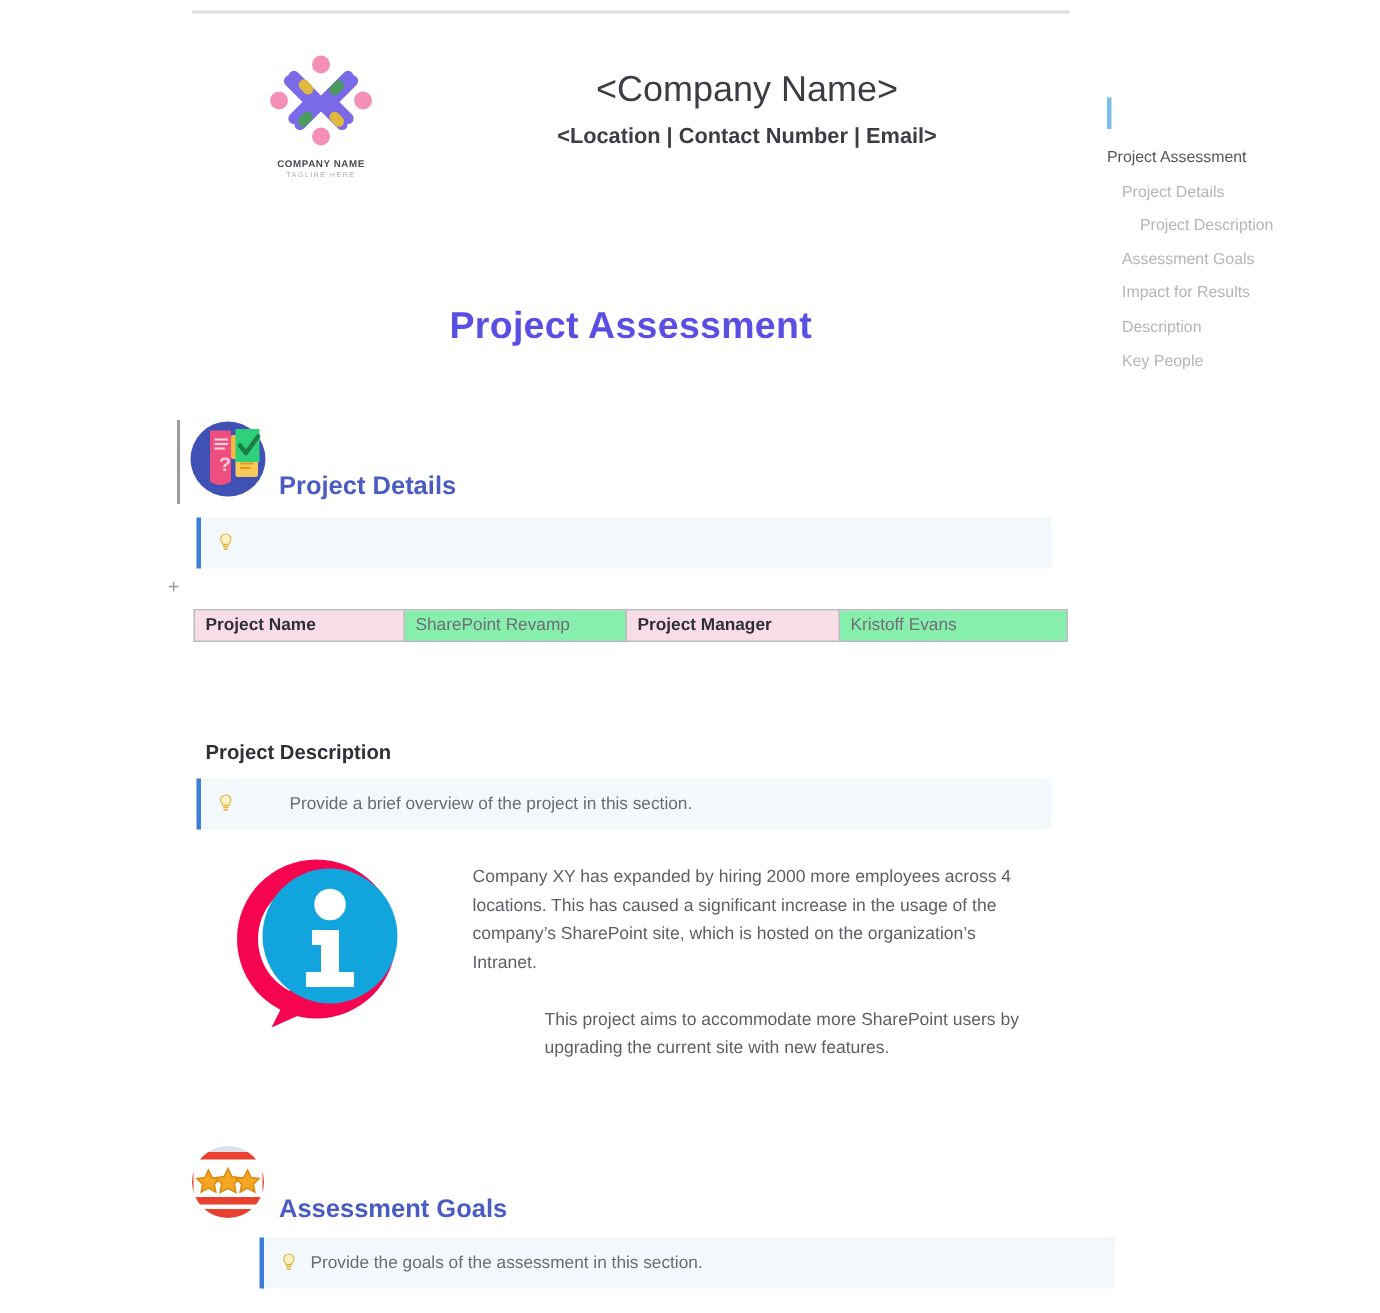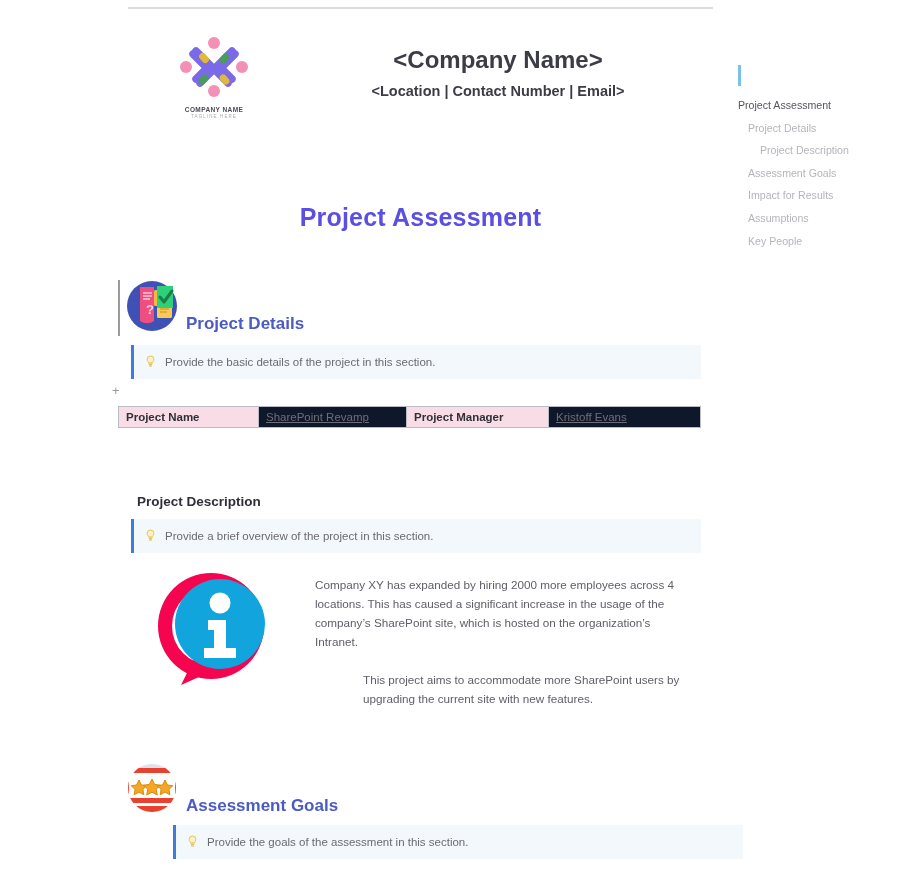--- a/index.html
+++ b/index.html
@@ -31,21 +31,21 @@
     font-size: 6.5px; font-weight: bold; color: #4a4a55;
     letter-spacing: .4px; margin-top: -2px;
   }
   .logo-tag {
     font-size: 4.5px; color: #a9a9b4; letter-spacing: 1.1px; margin-top: 1px;
   }
   .company-block {
     position: absolute; left: 170px; top: 16px; width: 400px; text-align: center;
   }
   .company-name {
-    font-size: 24px; color: #3c3c46; font-weight: 700; line-height: 1.15;
+    font-size: 24px; color: #3c3c46; font-weight: 400; line-height: 1.15;
     white-space: nowrap;
   }
   .company-contact {
     font-size: 14.5px; color: #3c3c46; font-weight: 600; margin-top: 9px;
     white-space: nowrap;
   }
 
   
   .doc-title {
     position: absolute; left: 128px; top: 203px; width: 585px;
@@ -84,21 +84,21 @@
   .details-table {
     position: absolute; border-collapse: collapse; table-layout: fixed;
   }
   .details-table td {
     border: 1px solid #b9bcc4; height: 21px; padding: 1px 7px;
     font-size: 11.5px; vertical-align: middle;
   }
   .details-table td.lbl {
     background: #f8dde6; color: #2f2f38; font-weight: bold;
   }
-  .details-table td.val { background: #0f172a; color: #6e6e77; text-decoration: underline; }
+  .details-table td.val { background: #86efac; color: #6e6e77; }
 
   
   .sub-head {
     position: absolute; font-size: 13.5px; font-weight: bold; color: #2f2f3a;
   }
 
   
   .info-icon-wrap { position: absolute; }
   .body-para {
     position: absolute; font-size: 11.7px; color: #5e5e68; line-height: 1.62;
@@ -187,45 +187,44 @@
     </svg>
     <div class="sec-title" style="left:68px; top:36px;">Project Details</div>
   </div>
 
   <div class="hint" style="left:131px; top:345px; width:570px;">
     <svg class="bulb" viewBox="0 0 11 14">
       <path d="M5.5 1 a3.4 3.4 0 0 1 3.4 3.4 c0 1.6 -1.2 2.4 -1.5 3.5 h-3.8 c-.3 -1.1 -1.5 -1.9 -1.5 -3.5 A3.4 3.4 0 0 1 5.5 1 z" fill="#fdf1c9" stroke="#e0b93c" stroke-width=".8"></path>
       <rect x="3.7" y="8.6" width="3.6" height="1.2" fill="#e0b93c"></rect>
       <rect x="4.1" y="10.4" width="2.8" height="1.1" fill="#e0b93c"></rect>
     </svg>
-    <span class="hint-text">Provide the basic details of the project in this section.</span>
   </div>
 
   <div class="add-handle" style="left:112px; top:384px;">+</div>
 
-  <table class="details-table" style="left:118px; top:406px; width:582px;">
+  <table class="details-table" style="left:129px; top:406px; width:582px;">
     <colgroup>
       <col style="width:140px">
         <col style="width:148px">
         <col style="width:142px">
         <col style="width:152px">
     </colgroup>
     <tbody>
       <tr>
         <td class="lbl">Project Name</td>
         <td class="val">SharePoint Revamp</td>
         <td class="lbl">Project Manager</td>
         <td class="val">Kristoff Evans</td>
       </tr>
     </tbody>
   </table>
 
   <div class="sub-head" style="left:137px; top:494px;">Project Description</div>
 
-  <div class="hint" style="left:131px; top:519px; width:570px;">
+  <div class="hint" style="left:131px; top:519px; width:570px;gap:28px;">
     <svg class="bulb" viewBox="0 0 11 14">
       <path d="M5.5 1 a3.4 3.4 0 0 1 3.4 3.4 c0 1.6 -1.2 2.4 -1.5 3.5 h-3.8 c-.3 -1.1 -1.5 -1.9 -1.5 -3.5 A3.4 3.4 0 0 1 5.5 1 z" fill="#fdf1c9" stroke="#e0b93c" stroke-width=".8"></path>
       <rect x="3.7" y="8.6" width="3.6" height="1.2" fill="#e0b93c"></rect>
       <rect x="4.1" y="10.4" width="2.8" height="1.1" fill="#e0b93c"></rect>
     </svg>
     <span class="hint-text">Provide a brief overview of the project in this section.</span>
   </div>
 
   <div class="info-icon-wrap" style="left:148px; top:563px;">
     <svg width="126" height="126" viewBox="0 0 126 126">
@@ -276,18 +275,18 @@
   </div>
 
   <div class="nav-pane">
     <div class="nav-caret"></div>
     <div class="nav-list" id="nav-list">
         <div class="nav-item lvl0">Project Assessment</div>
         <div class="nav-item lvl1">Project Details</div>
         <div class="nav-item lvl2">Project Description</div>
         <div class="nav-item lvl1">Assessment Goals</div>
         <div class="nav-item lvl1">Impact for Results</div>
-        <div class="nav-item lvl1">Assumptions</div>
+        <div class="nav-item lvl1">Description</div>
         <div class="nav-item lvl1">Key People</div>
       </div>
   </div>
 
 </div>
 
 </body></html>

